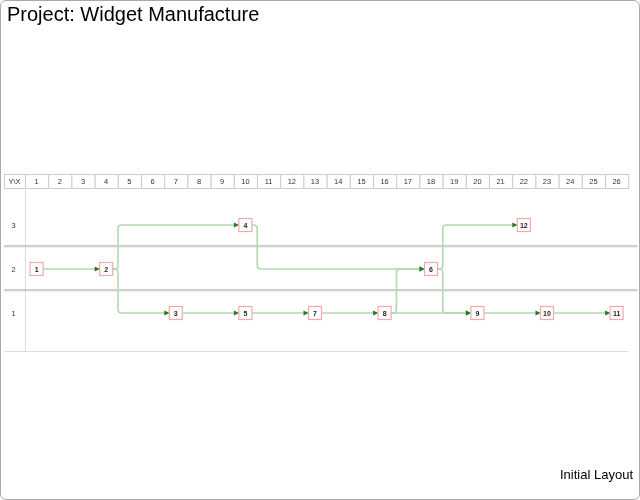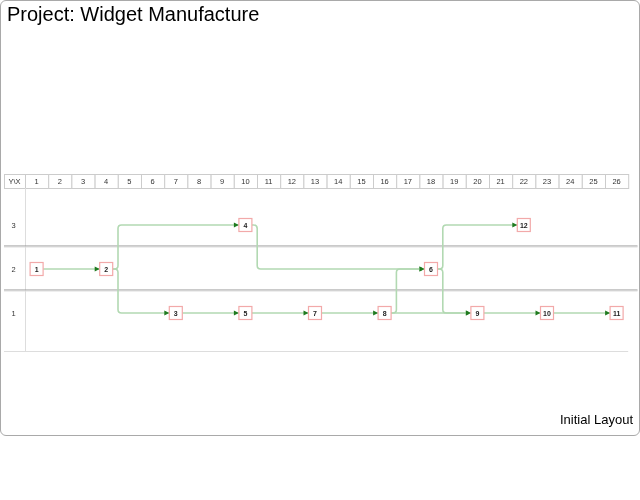--- a/index.html
+++ b/index.html
@@ -1,21 +1,21 @@
 <!DOCTYPE html>
 <html><head>
 <meta charset="utf-8">
 <style>
   html,body{margin:0;padding:0;background:#fff;}
-  #page{position:relative;width:640px;height:436px;background:#fff;
+  #page{position:relative;width:640px;height:500px;background:#fff;
         font-family:"Liberation Sans",sans-serif;overflow:hidden;box-sizing:border-box;
         border:1px solid #a9a9a9;border-radius:6px;}
   .title{position:absolute;left:6px;top:2px;font-size:20px;color:#000;white-space:nowrap;}
   .subtitle{position:absolute;left:6px;top:26px;font-size:13px;color:#000;white-space:nowrap;}
-  .footer{position:absolute;right:6px;bottom:8px;font-size:13px;color:#000;white-space:nowrap;}
+  .footer{position:absolute;right:6px;bottom:17px;font-size:13px;color:#000;white-space:nowrap;}
   svg text{font-family:"Liberation Sans",sans-serif;}
 </style>
 </head>
 <body>
 
 <div id="page">
   <div class="title">Project: Widget Manufacture</div>
   <svg id="net" width="640" height="500" viewBox="0 0 640 500">
       <rect x="3.5" y="173.5" width="21" height="14" fill="#fff" stroke="#cccccc" stroke-width="1"></rect>
       <text x="13.5" y="180.5" font-size="7.5" fill="#333333" text-anchor="middle" dominant-baseline="central">Y\X</text>

